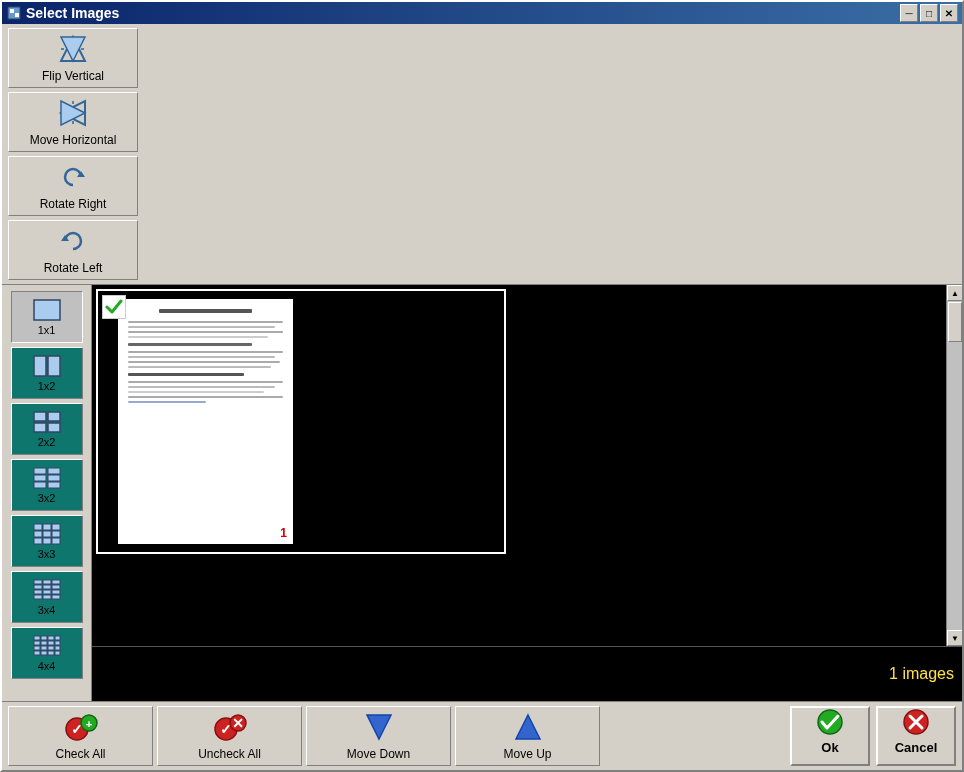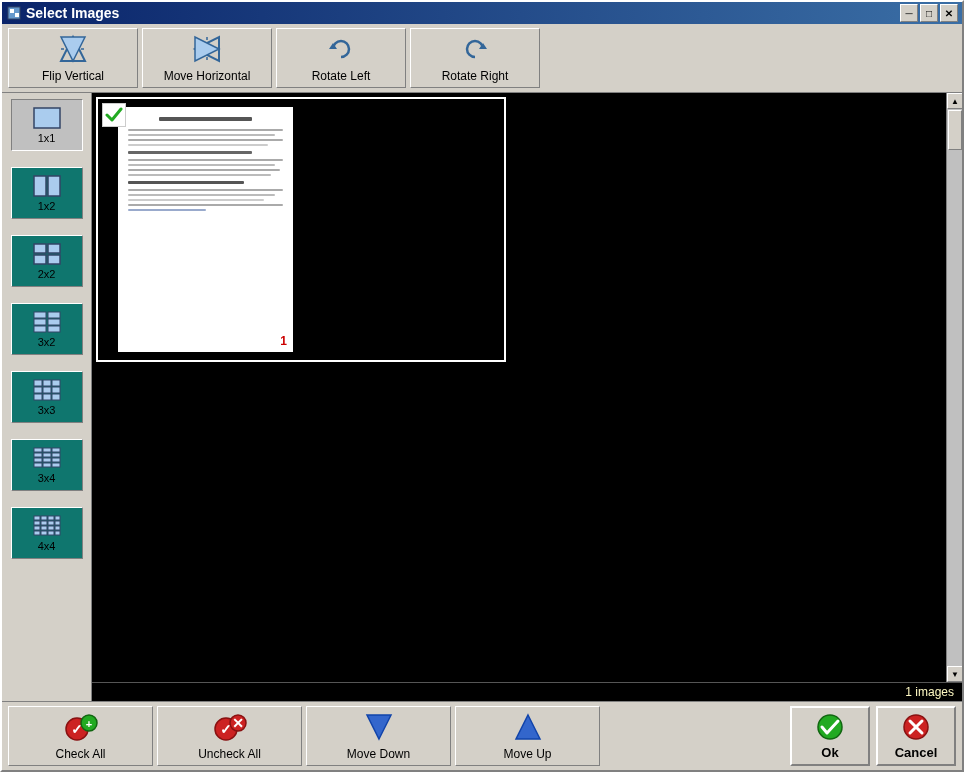--- a/index.html
+++ b/index.html
@@ -63,21 +63,21 @@
       border-top-color: #fff;
       border-left-color: #fff;
       cursor: pointer;
       font-size: 10px;
       font-weight: bold;
       color: #000;
     }
     .tb-btn.close-btn { background: #d4d0c8; }
     .toolbar {
       display: flex;
-      flex-direction: row;
+      flex-direction: column;
       background: #d4d0c8;
       border-bottom: 1px solid #808080;
       padding: 4px 6px;
       gap: 4px;
     }
     .tool-button {
       width: 130px;
       height: 60px;
       background: #d4d0c8;
       border: 1px solid #808080;
@@ -105,21 +105,21 @@
       overflow: hidden;
     }
     .sidebar {
       width: 90px;
       background: #d4d0c8;
       border-right: 1px solid #808080;
       display: flex;
       flex-direction: column;
       align-items: center;
       padding: 6px 4px;
-      gap: 16px;
+      gap: 4px;
     }
     .grid-btn {
       width: 72px;
       height: 52px;
       background: #0f766e;
       border: 1px solid #808080;
       border-top-color: #fff;
       border-left-color: #fff;
       display: flex;
       flex-direction: column;
@@ -211,23 +211,23 @@
       width: 14px;
       height: 40px;
       background: #d4d0c8;
       border: 1px solid #808080;
       border-top-color: #fff;
       border-left-color: #fff;
       margin: 1px;
     }
     .status-bar {
       background: #000;
-      color: #fef9c3;
-      font-size: 12px;
-      padding: 2px 8px;
+      color: #fde047;
+      font-size: 16px;
+      padding: 18px 8px;
       text-align: right;
       border-top: 1px solid #555;
     }
     .bottom-toolbar {
       display: flex;
       flex-direction: row;
       background: #d4d0c8;
       border-top: 1px solid #808080;
       padding: 4px 6px;
       gap: 4px;
@@ -261,21 +261,20 @@
     .ok-btn, .cancel-btn {
       width: 80px;
       height: 60px;
       background: #d4d0c8;
       border: 2px solid #808080;
       border-top-color: #fff;
       border-left-color: #fff;
       display: flex;
       flex-direction: column;
       align-items: center;
-      justify-content: center;
       cursor: pointer;
       font-size: 13px;
       font-weight: bold;
       gap: 4px;
     }
     .icon-svg {
       display: flex;
       align-items: center;
       justify-content: center;
     }
@@ -321,35 +320,35 @@
           <line x1="16" y1="4" x2="16" y2="28" stroke="#336699" stroke-width="1.5" stroke-dasharray="3,2"></line>
           <polygon points="28,16 4,4 4,28" fill="#aaccee" stroke="#336699" stroke-width="1.5"></polygon>
         </svg>
       </div>
       <span>Move Horizontal</span>
     </button>
 
     <button class="tool-button">
       <div class="tool-button-icon icon-svg">
         <svg width="32" height="32" viewBox="0 0 32 32">
+          <path d="M24,16 A8,8 0 1,0 16,24" fill="none" stroke="#336699" stroke-width="2.5"></path>
+          <polygon points="24,10 28,16 20,16" fill="#336699"></polygon>
+        </svg>
+      </div>
+      <span>Rotate Right</span>
+    </button>
+
+    <button class="tool-button">
+      <div class="tool-button-icon icon-svg">
+        <svg width="32" height="32" viewBox="0 0 32 32">
           <path d="M8,16 A8,8 0 1,1 16,24" fill="none" stroke="#336699" stroke-width="2.5"></path>
           <polygon points="8,10 4,16 12,16" fill="#336699"></polygon>
         </svg>
       </div>
       <span>Rotate Left</span>
-    </button>
-
-    <button class="tool-button">
-      <div class="tool-button-icon icon-svg">
-        <svg width="32" height="32" viewBox="0 0 32 32">
-          <path d="M24,16 A8,8 0 1,0 16,24" fill="none" stroke="#336699" stroke-width="2.5"></path>
-          <polygon points="24,10 28,16 20,16" fill="#336699"></polygon>
-        </svg>
-      </div>
-      <span>Rotate Right</span>
     </button>
   </div>
 
   <div class="main-area">
 
     <div class="sidebar">
 
       <div class="grid-btn selected">
         <div class="icon-svg">
           <svg width="30" height="22" viewBox="0 0 30 22">

